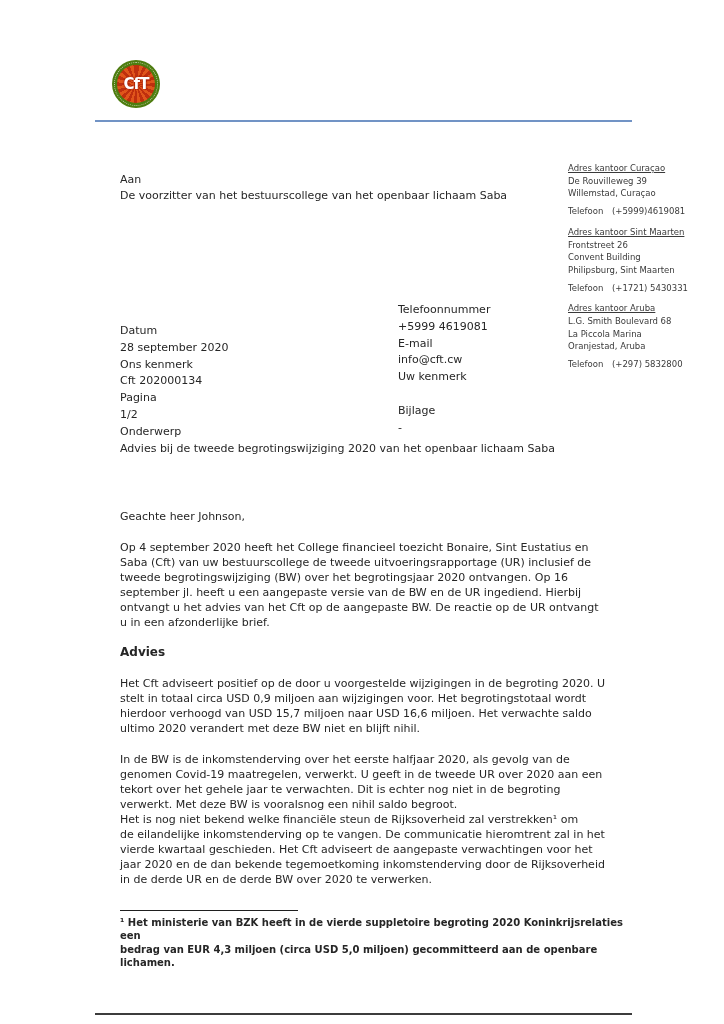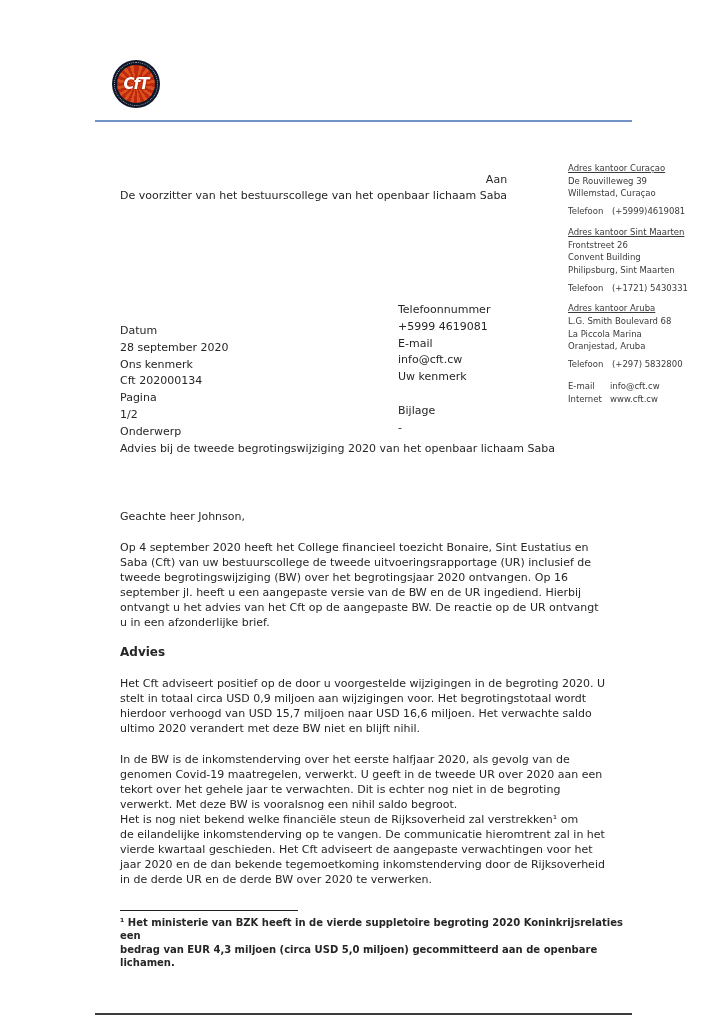--- a/index.html
+++ b/index.html
@@ -10,22 +10,22 @@
     background: #ffffff;
     font-family: "DejaVu Sans", "Liberation Sans", sans-serif;
     color: #262626;
     overflow: hidden;
   }
 
   
   .logo {
     position: absolute; left: 112px; top: 60px;
     width: 48px; height: 48px; border-radius: 50%;
-    background: #0f172a;
-    display: flex; align-items: center; justify-content: center; font-style: italic;
+    background: #4d7c0f;
+    display: flex; align-items: center; justify-content: center;
   }
   .logo-burst {
     position: absolute; left: 5px; top: 5px; width: 38px; height: 38px;
     border-radius: 50%;
     background: repeating-conic-gradient(#c52b0e 0deg 11deg, #e8531c 11deg 22deg);
     opacity: 0.95;
   }
   .logo-ring {
     position: absolute; left: 2px; top: 2px; width: 42px; height: 42px;
     border-radius: 50%; border: 1px dotted rgba(255,255,255,0.65);
@@ -54,21 +54,21 @@
   .office-heading { text-decoration: underline; }
   .office-lines { white-space: pre-line; }
   .phone-row { margin-top: 5px; }
   .side-label { display: inline-block; width: 44px; }
   .contact { margin-top: 9px; }
   .contact .side-label { width: 42px; }
 
   
   .addressee {
     position: absolute; left: 120px; top: 172px;
-    font-size: 11px; line-height: 15.5px; white-space: pre-line; text-align: right;
+    font-size: 11px; line-height: 15.5px; white-space: pre-line;
   }
 
   
   .meta { position: absolute; left: 120px; top: 302px; width: 510px; }
   .meta-col {
     position: absolute; top: 0;
     font-size: 11px; line-height: 16.8px; white-space: pre-line;
   }
   .meta-left  { left: 0; top: 21px; width: 510px; }
   .meta-right { left: 278px; width: 232px; }
@@ -129,28 +129,20 @@
     </div>
     <div class="office">
       <div class="office-heading">Adres kantoor Aruba</div>
       <div class="office-lines">L.G. Smith Boulevard 68
 La Piccola Marina
 Oranjestad, Aruba</div>
       <div class="phone-row">
         <span class="side-label">Telefoon</span><span>(+297) 5832800</span>
       </div>
     </div>
-    <div class="contact">
-      <div>
-        <span class="side-label">E-mail</span><span>info@cft.cw</span>
-      </div>
-      <div>
-        <span class="side-label">Internet</span><span>www.cft.cw</span>
-      </div>
-    </div>
   </aside>
 
   <section class="addressee">Aan
 De voorzitter van het bestuurscollege van het openbaar lichaam Saba</section>
 
   <section class="meta">
     <div class="meta-col meta-left">Datum
 28 september 2020
 Ons kenmerk
 Cft 202000134

